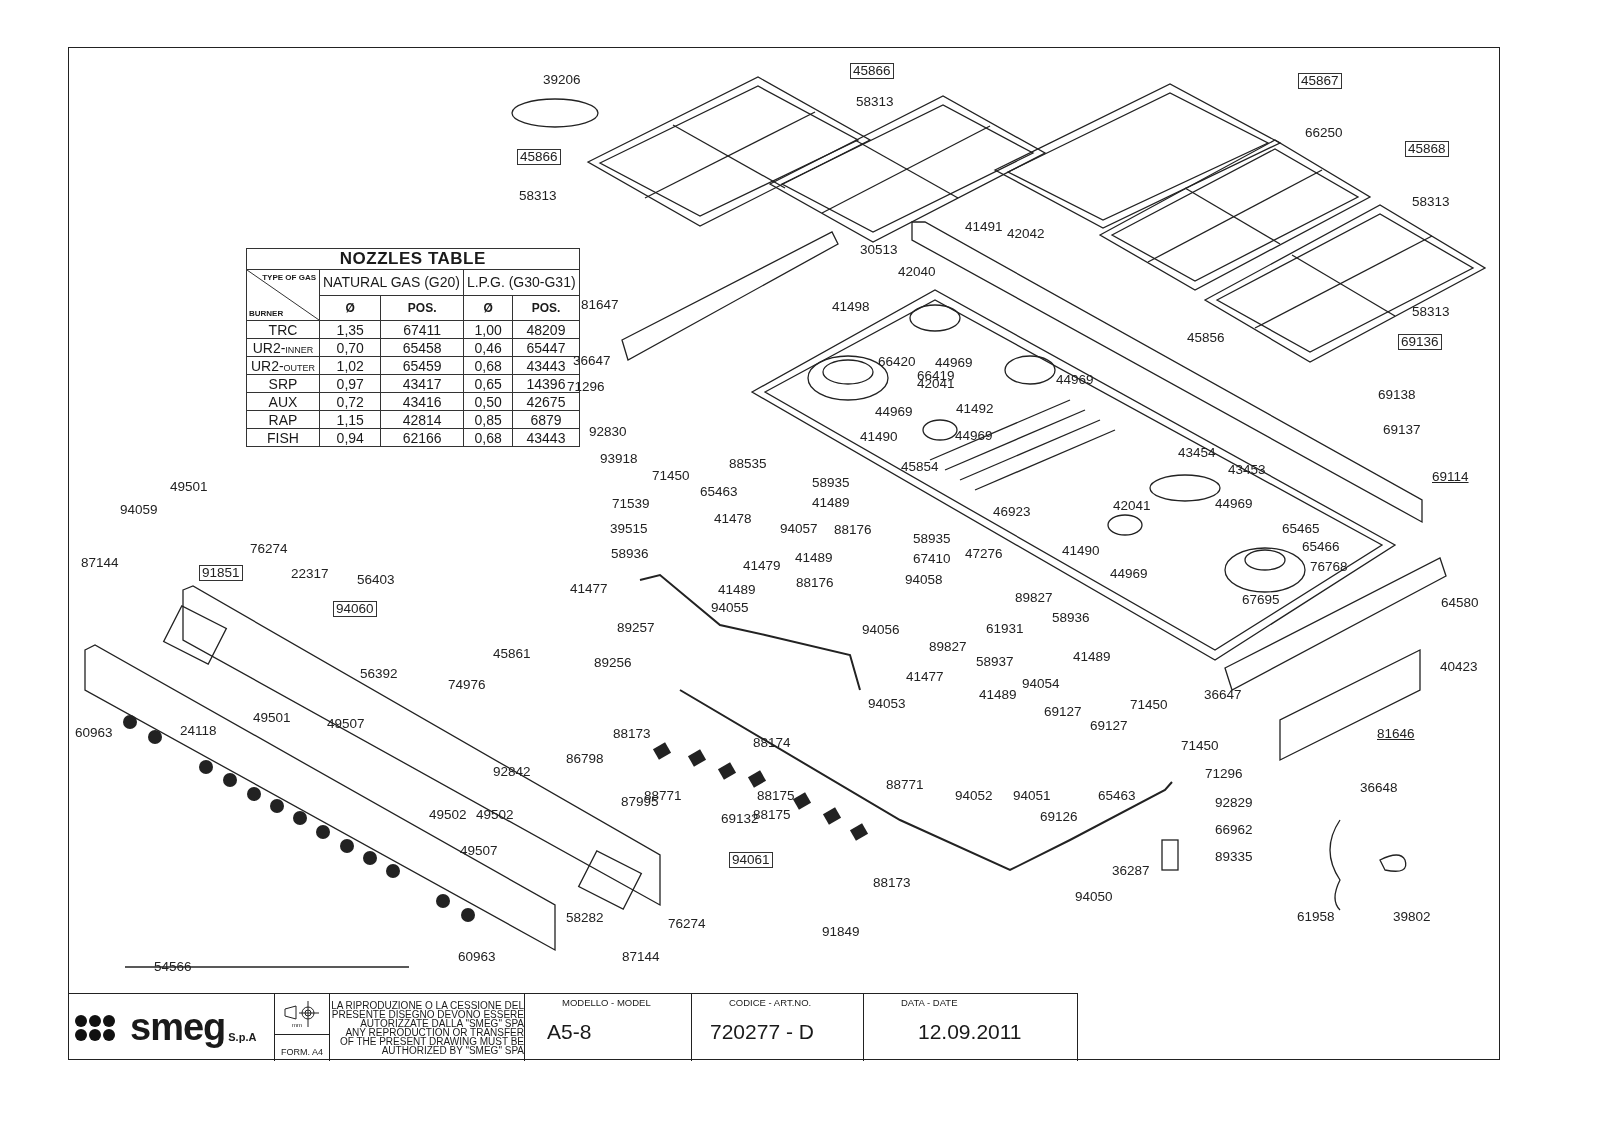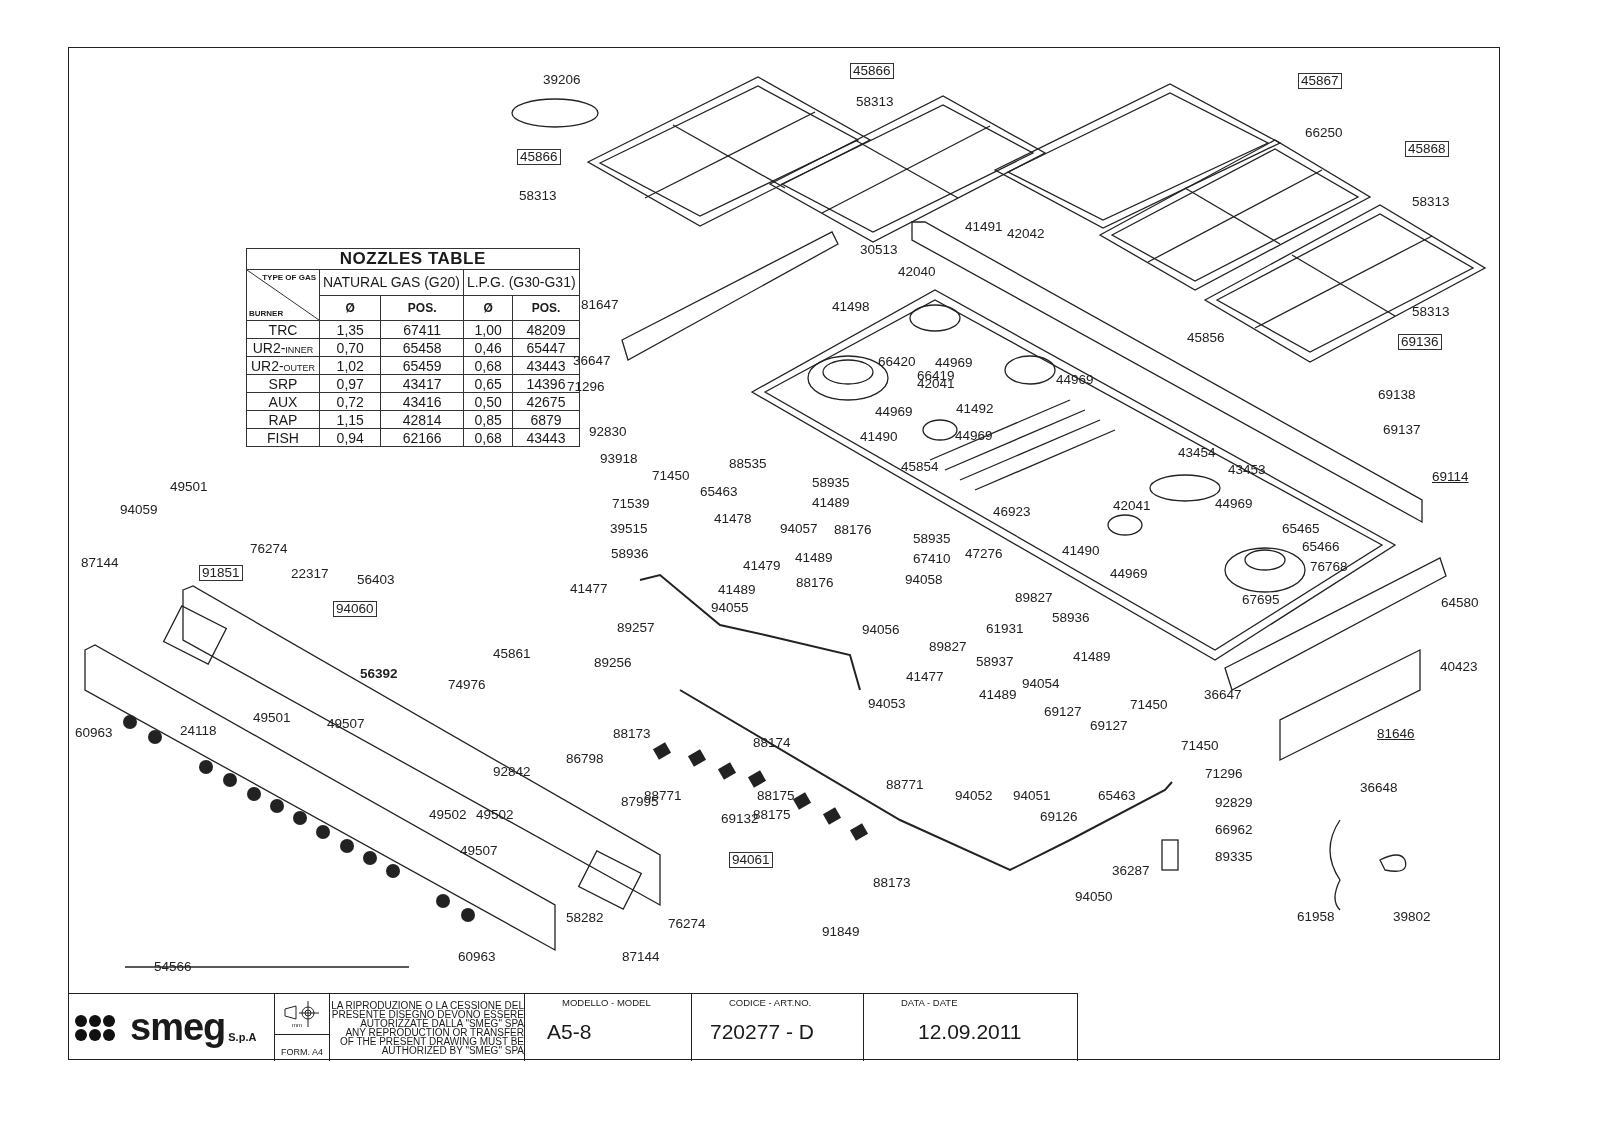--- a/index.html
+++ b/index.html
@@ -353,21 +353,21 @@
     <div class="lbl" style="left: 476px; top: 808px;">49502</div>
     <div class="lbl" style="left: 460px; top: 844px;">49507</div>
     <div class="lbl" style="left: 170px; top: 480px;">49501</div>
     <div class="lbl" style="left: 120px; top: 503px;">94059</div>
     <div class="lbl" style="left: 81px; top: 556px;">87144</div>
     <div class="lbl boxed" style="left: 199px; top: 565px;">91851</div>
     <div class="lbl" style="left: 250px; top: 542px;">76274</div>
     <div class="lbl" style="left: 291px; top: 567px;">22317</div>
     <div class="lbl" style="left: 357px; top: 573px;">56403</div>
     <div class="lbl boxed" style="left: 333px; top: 601px;">94060</div>
-    <div class="lbl" style="left: 360px; top: 667px; font-weight: bold;">56392</div>
+    <div class="lbl" style="left: 360px; top: 667px;">56392</div>
     <div class="lbl" style="left: 429px; top: 808px;">49502</div>
     <div class="lbl" style="left: 327px; top: 717px;">49507</div>
     <div class="lbl" style="left: 253px; top: 711px;">49501</div>
     <div class="lbl" style="left: 180px; top: 724px;">24118</div>
     <div class="lbl" style="left: 75px; top: 726px;">60963</div>
     <div class="lbl" style="left: 458px; top: 950px;">60963</div>
     <div class="lbl" style="left: 154px; top: 960px;">54566</div>
   </div>
 
 <div id="titleblock">

